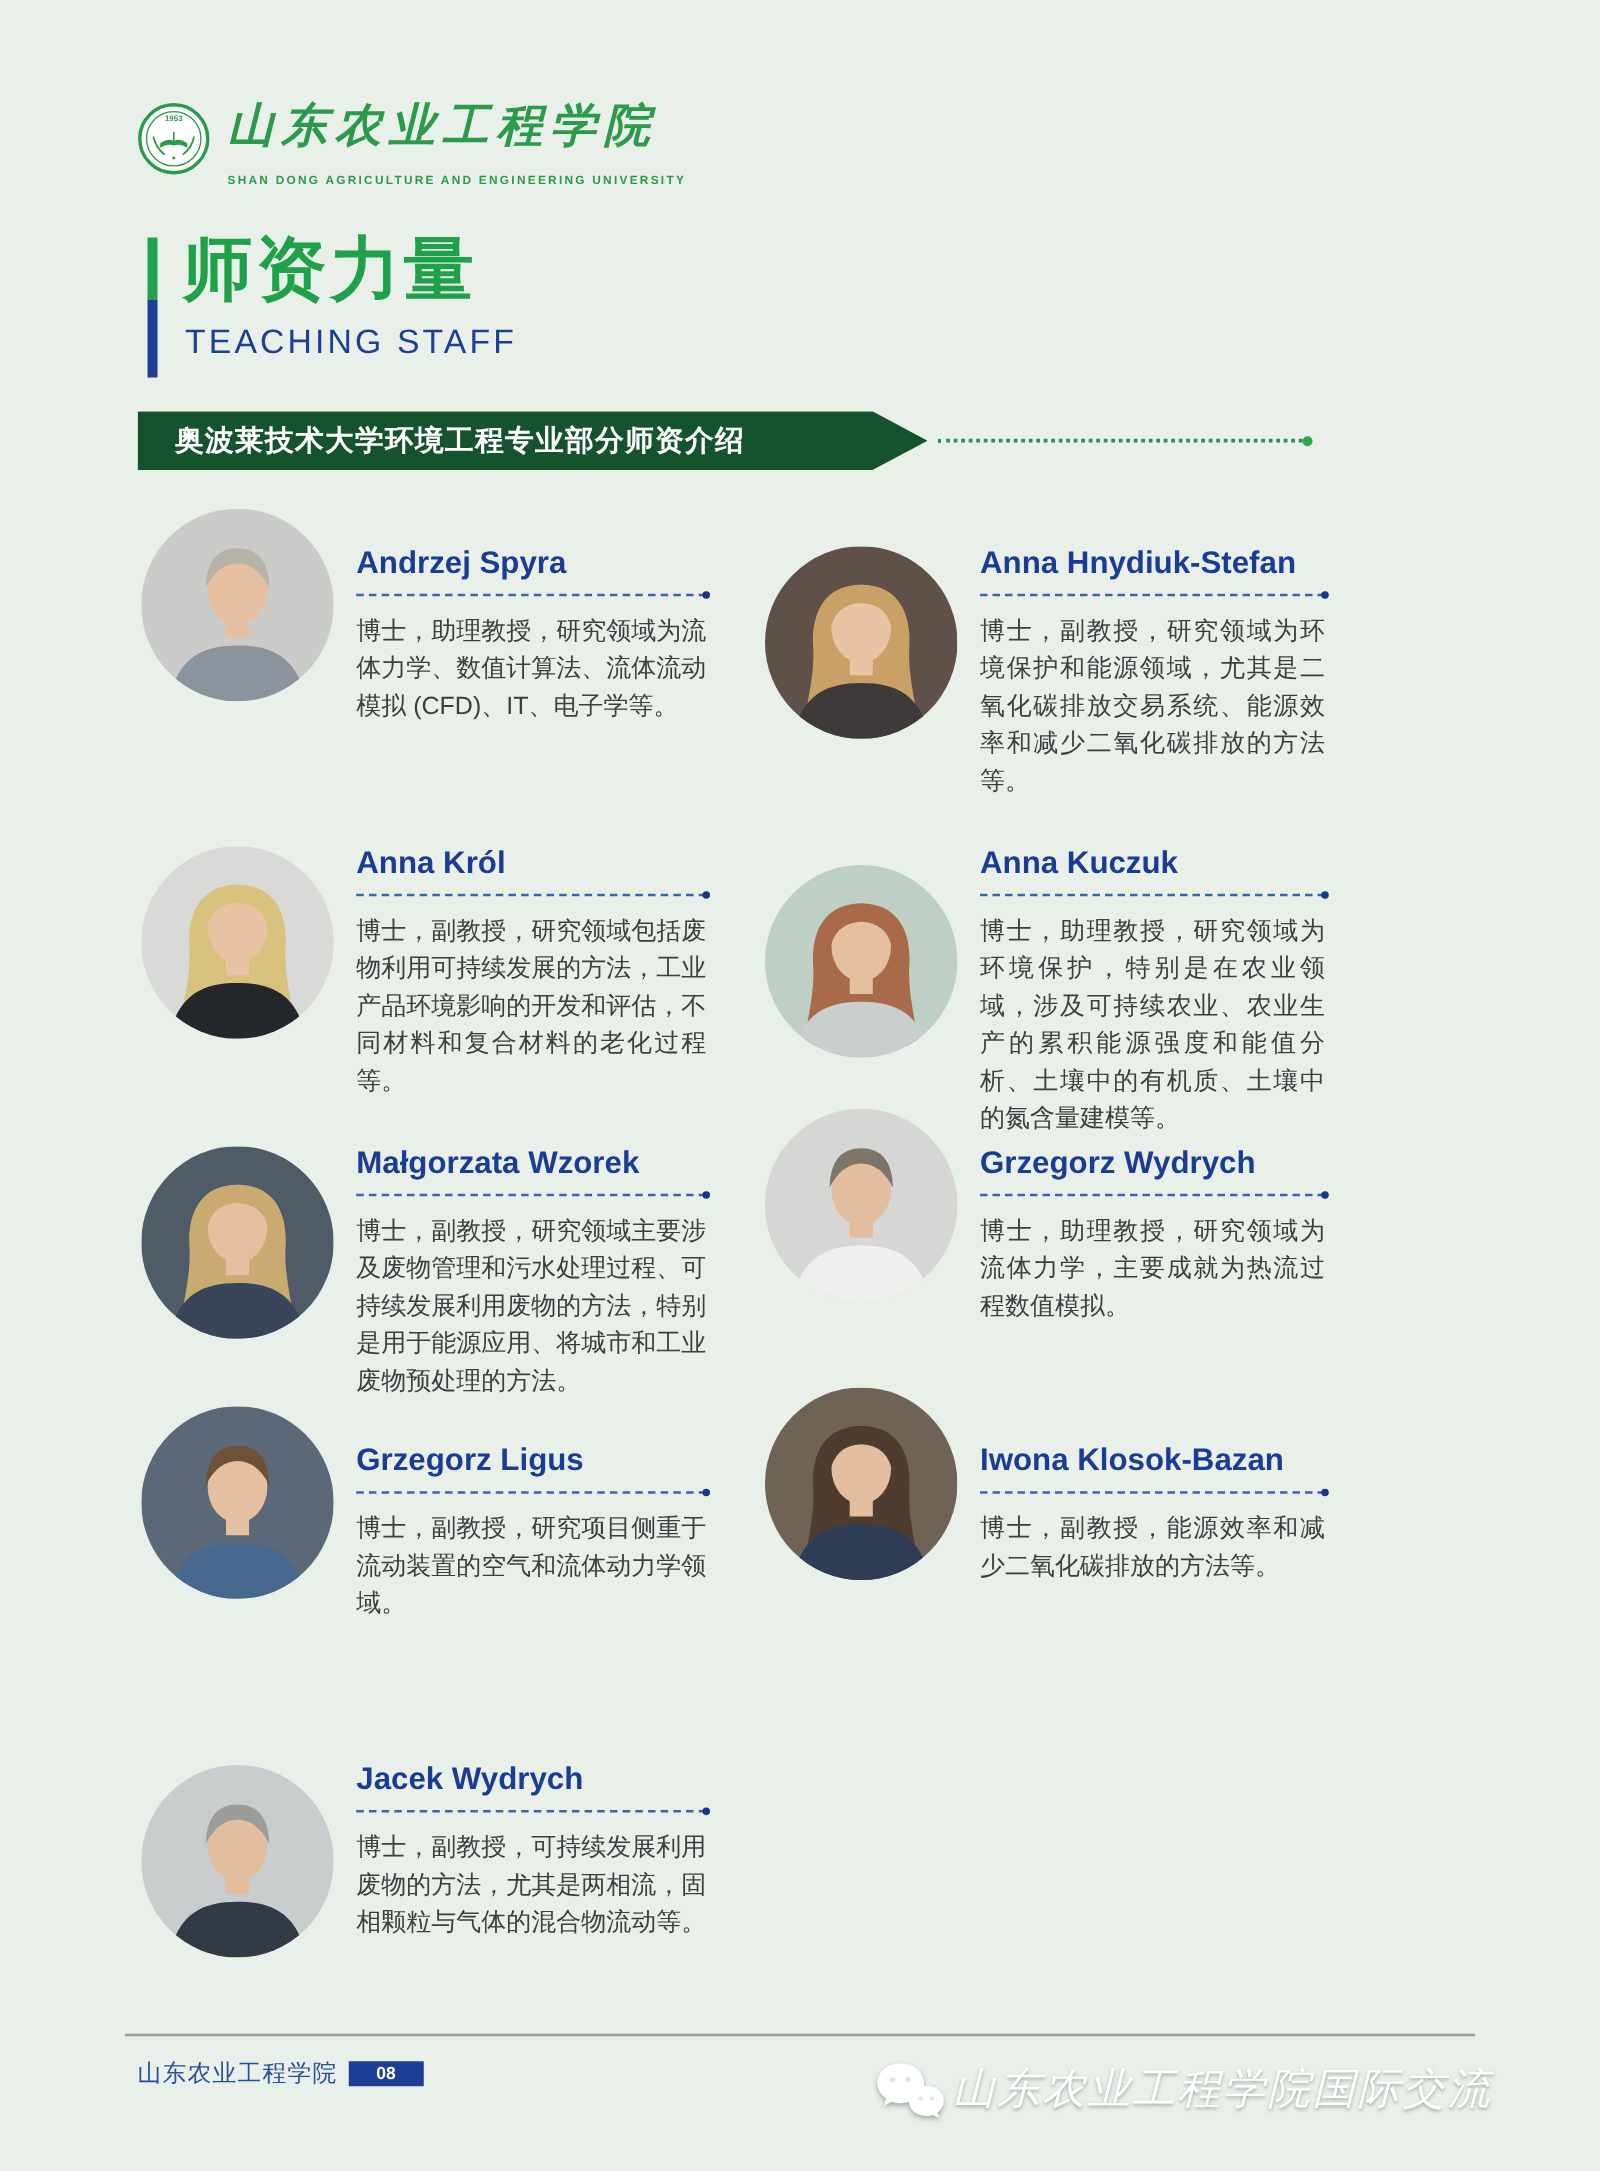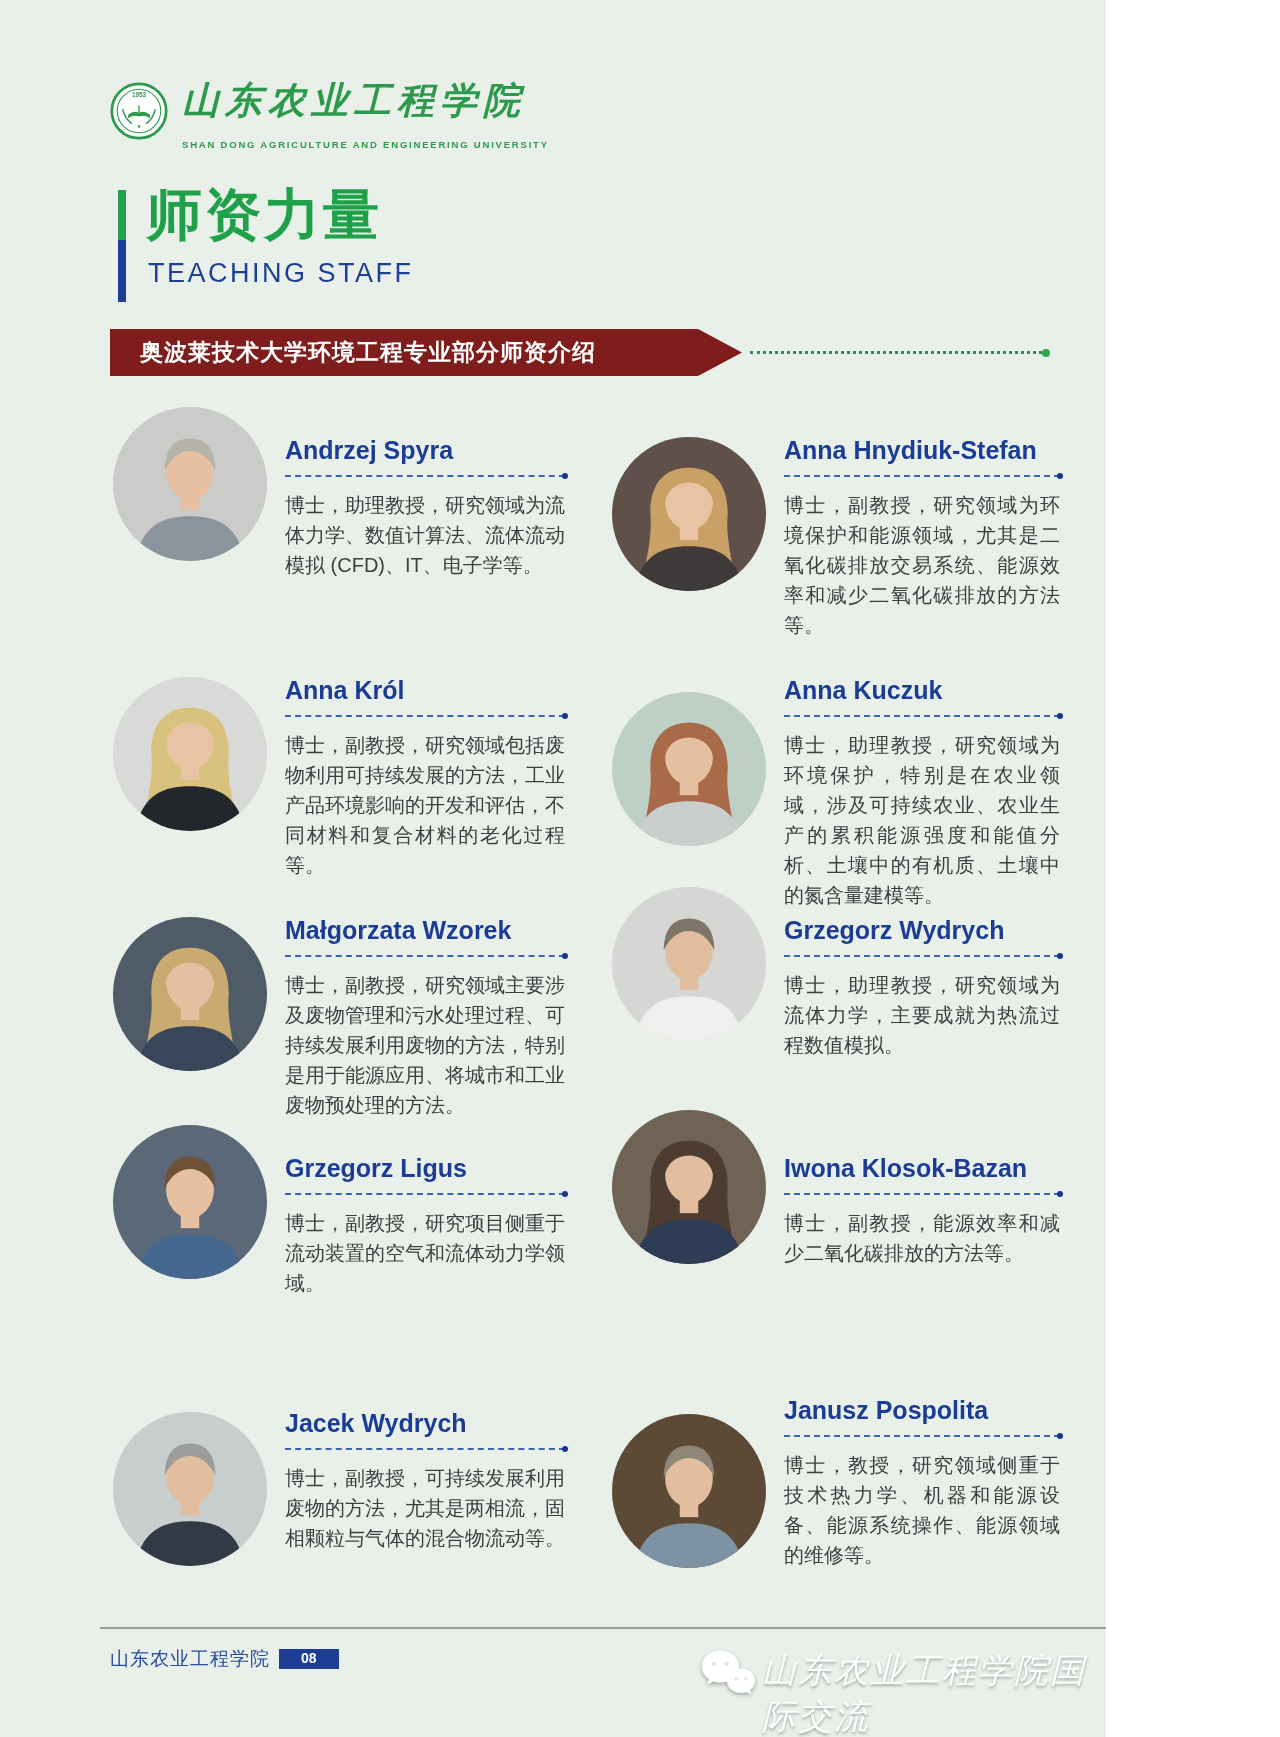--- a/index.html
+++ b/index.html
@@ -1,35 +1,35 @@
 <!DOCTYPE html>
 <html><head>
 <meta charset="utf-8">
 <style>
   html,body{margin:0;padding:0;}
   body{font-family:"Liberation Sans",sans-serif;}
-  #page{position:relative;width:1106px;height:1737px;background:#e9f0ea;overflow:hidden;}
+  #page{position:relative;width:1280px;height:1737px;background:#e9f0ea;overflow:hidden;}
 
   
   #logoRow{position:absolute;left:110px;top:82px;display:flex;align-items:flex-start;}
   #sealWrap{width:58px;height:58px;flex:0 0 auto;}
   #uniText{margin-left:14px;}
   #uniCn{font-family:"DejaVu Serif","Liberation Serif",serif;font-style:italic;font-weight:700;
          font-size:37px;color:#2c9a4b;letter-spacing:6px;line-height:1;}
   #uniEn{margin-top:20px;font-size:9.5px;color:#2c9a4b;letter-spacing:1.8px;font-weight:700;}
 
   
   #titleBar{position:absolute;left:118px;top:190px;width:8px;height:112px;}
   #titleBar .seg-green{height:50px;background:#23a24d;}
   #titleBar .seg-blue{height:62px;background:#1e3e96;}
   #titleCn{position:absolute;left:146px;top:178px;font-size:56px;font-weight:800;color:#1fa14a;letter-spacing:3px;}
   #titleEn{position:absolute;left:148px;top:258px;font-size:27px;color:#1d3f94;letter-spacing:2.5px;}
 
   
-  #banner{position:absolute;left:110px;top:329px;width:632px;height:47px;background:#7f1d1d;
+  #banner{position:absolute;left:110px;top:329px;width:632px;height:47px;background:#14532d;
           clip-path:polygon(0 0,calc(100% - 44px) 0,100% 50%,calc(100% - 44px) 100%,0 100%);}
   #bannerText{color:#ffffff;font-size:23px;font-weight:700;line-height:47px;padding-left:30px;letter-spacing:1px;}
   #bannerDots{position:absolute;left:750px;top:351px;width:292px;border-top:3px dotted #2f8a5c;}
   #bannerDots:after{content:"";position:absolute;right:-8px;top:-5px;width:8px;height:8px;border-radius:50%;background:#2ea74d;}
 
   
   .cell{position:absolute;display:flex;align-items:center;}
   .cell.colL{left:113px;width:452px;}
   .cell.colR{left:612px;width:448px;}
   .avatar{width:154px;height:154px;border-radius:50%;overflow:hidden;flex:0 0 auto;margin-right:18px;
@@ -256,38 +256,20 @@
         <path d="M14 102 C18 77 32 71 50 71 C68 71 82 77 86 102 Z" fill="var(--shirt)"></path>
       </svg>
     </div>
     <div class="info">
       <div class="name">Jacek Wydrych</div>
       <div class="dash"></div>
       <div class="desc">博士，副教授，可持续发展利用废物的方法，尤其是两相流，固相颗粒与气体的混合物流动等。</div>
     </div>
   </div>
 
-  <div class="cell colR down" style="top:1396px">
-    <div class="avatar" data-hair="short" style="--bg: #5c4936; --hairc: #8e8778; --skin: #e2bd9e; --shirt: #7d93a4;">
-      <svg viewBox="0 0 100 100" preserveAspectRatio="none">
-        <rect x="0" y="0" width="100" height="100" fill="var(--bg)"></rect>
-        <path class="hair-long" d="M50 20 C30 20 24 36 25 52 C26 66 22 80 20 94 L80 94 C78 80 74 66 75 52 C76 36 70 20 50 20 Z" fill="var(--hairc)"></path>
-        <ellipse cx="50" cy="42" rx="15.5" ry="18.5" fill="var(--skin)"></ellipse>
-        <path class="hair-short" d="M33.5 41 Q34 20.5 50 20.5 Q66 20.5 66.5 41 Q60 28.5 50 28.5 Q40 28.5 33.5 41 Z" fill="var(--hairc)"></path>
-        <path class="hair-long" d="M33.5 45 Q33 20 50 20 Q67 20 66.5 45 Q64 30 50 29.5 Q36 30 33.5 45 Z" fill="var(--hairc)"></path>
-        <rect x="44" y="55" width="12" height="12" fill="var(--skin)"></rect>
-        <path d="M14 102 C18 77 32 71 50 71 C68 71 82 77 86 102 Z" fill="var(--shirt)"></path>
-      </svg>
-    </div>
-    <div class="info">
-      <div class="name">Janusz Pospolita</div>
-      <div class="dash"></div>
-      <div class="desc">博士，教授，研究领域侧重于技术热力学、机器和能源设备、能源系统操作、能源领域的维修等。</div>
-    </div>
-  </div>
 
   <div id="footLine"></div>
   <div id="footLeft">
     <span id="footSchool">山东农业工程学院</span>
     <span id="footPage">08</span>
   </div>
   <div id="watermark">
     <div id="wmIcon">
       <svg viewBox="0 0 60 54">
         <path d="M22 3 C10 3 2 10.5 2 20 C2 25.5 5 30 9.5 33 L8 39 L14.5 35.7 C16.8 36.5 19.3 37 22 37 C34 37 42 29.5 42 20 C42 10.5 34 3 22 3 Z" fill="#ffffff"></path>

